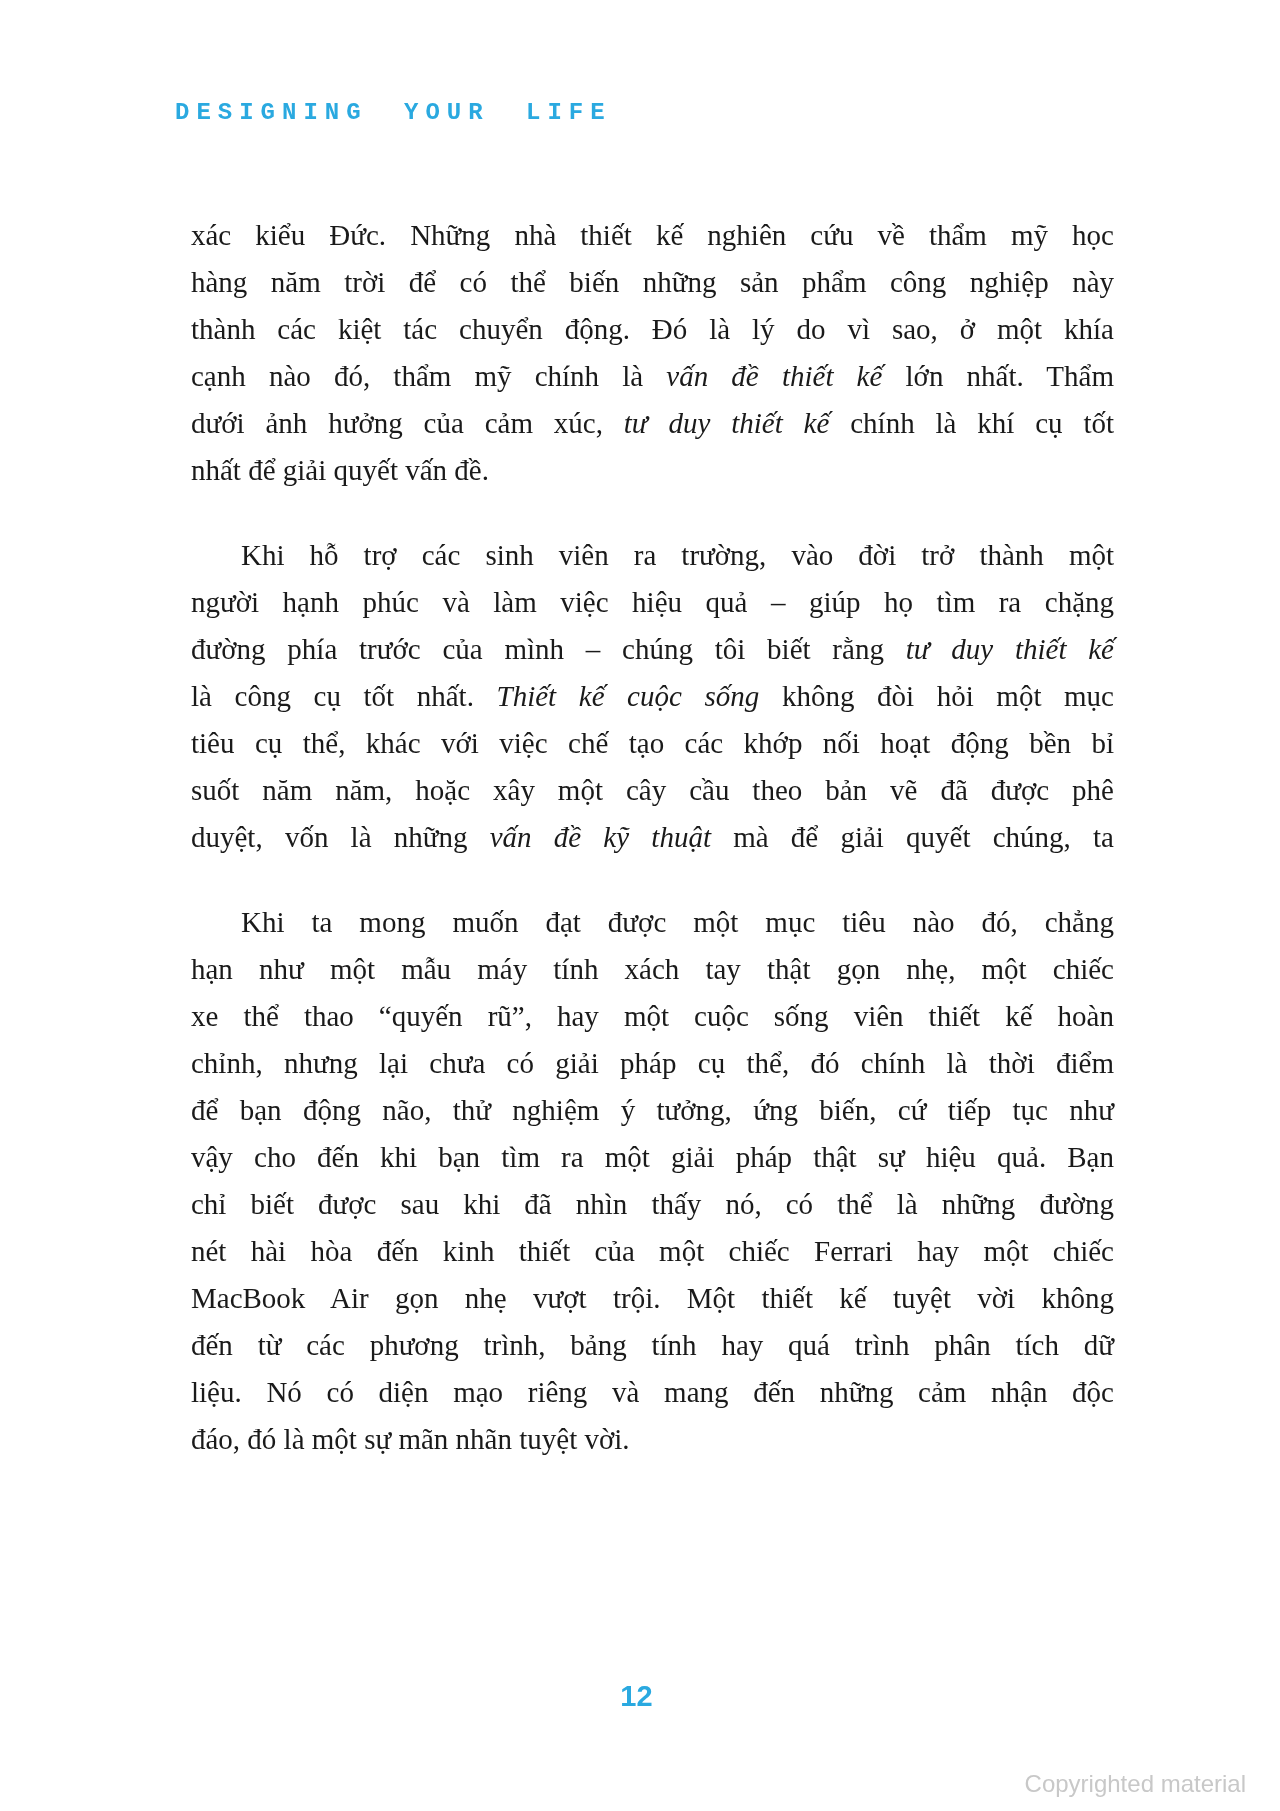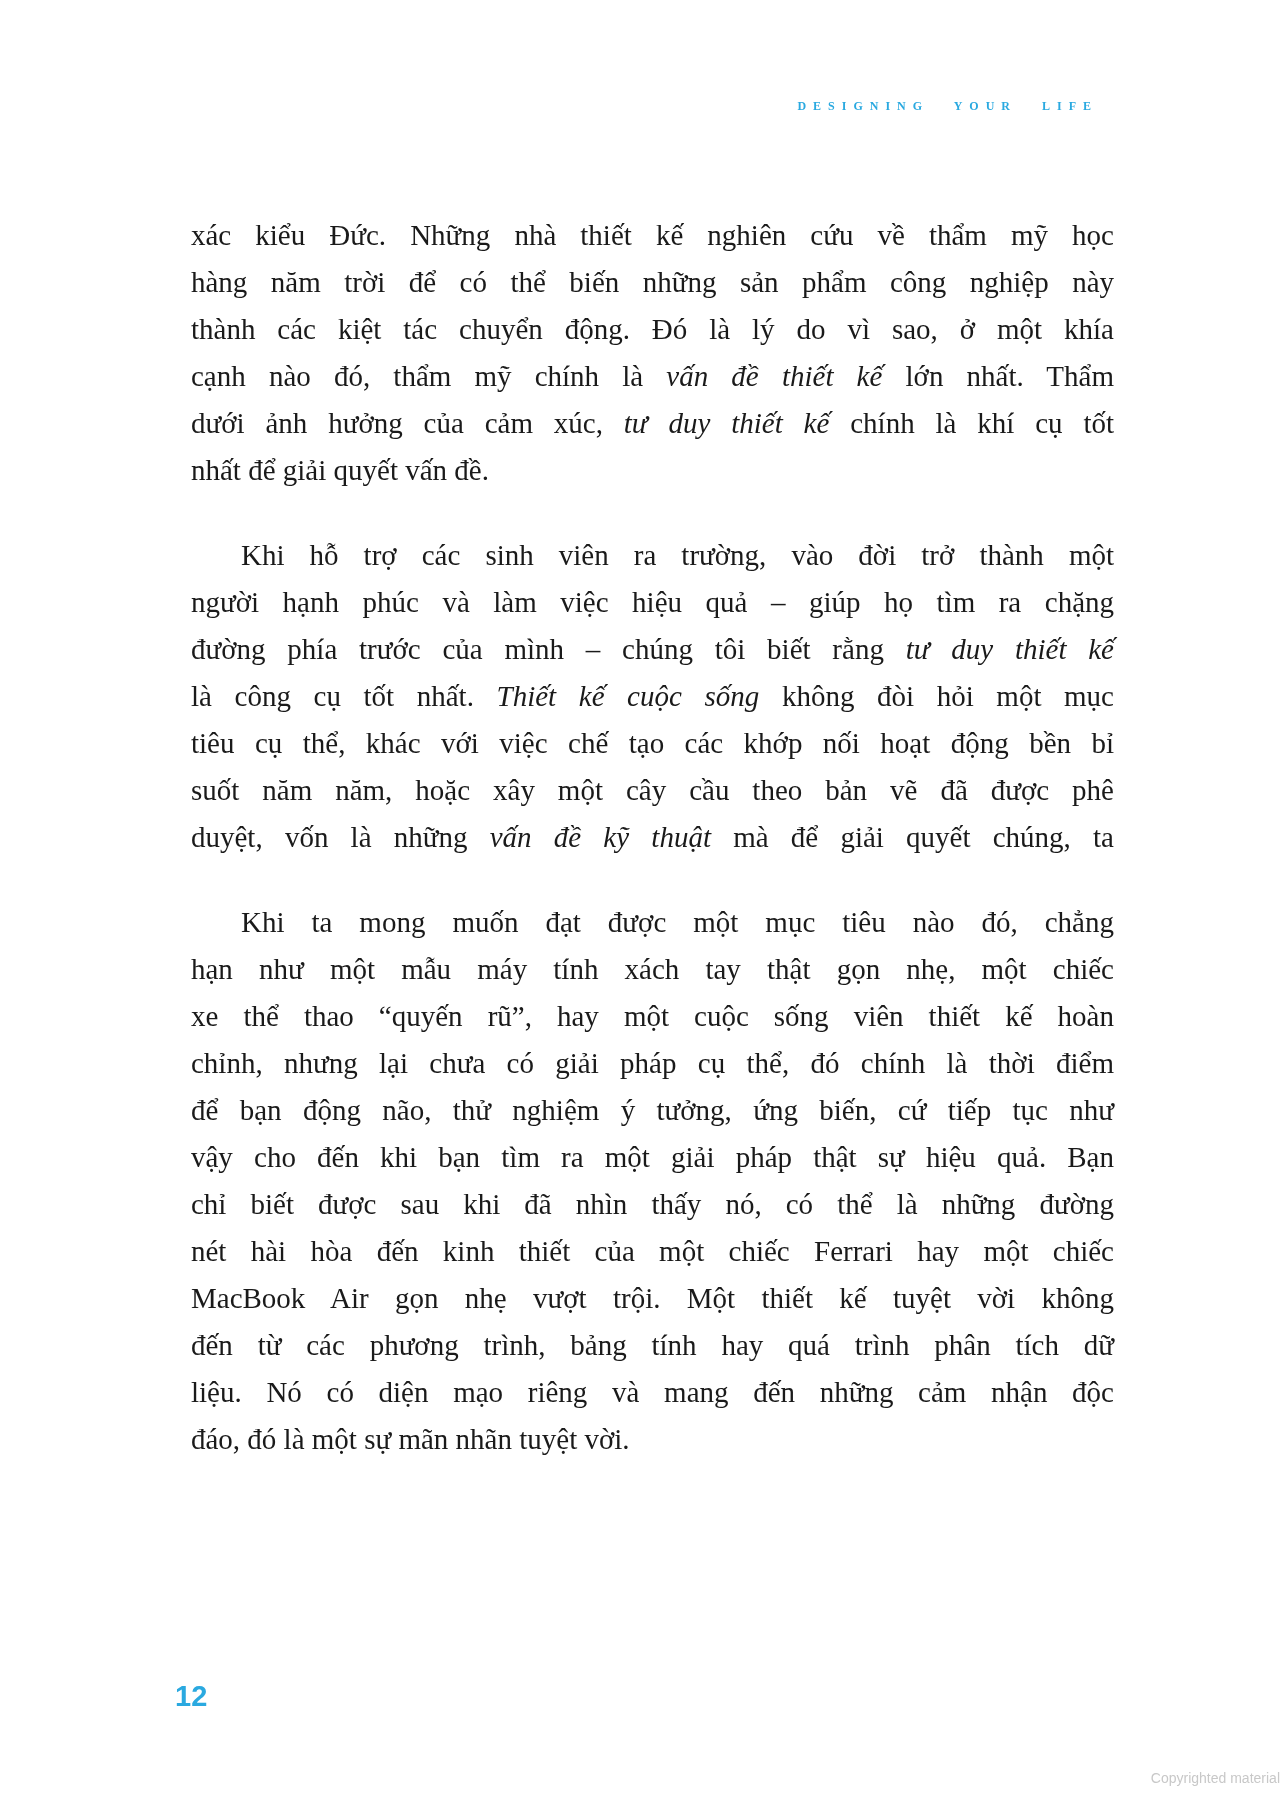--- a/index.html
+++ b/index.html
@@ -13,24 +13,24 @@
     height: 1811px;
     background: #ffffff;
     overflow: hidden;
     font-family: "Liberation Serif", serif;
   }
   .running-header {
     position: absolute;
     top: 99px;
     left: 175px;
     width: 923px;
-    text-align: right;
-    font-family: Liberation Serif, serif;
+    text-align: left;
+    font-family: Liberation Mono, monospace;
     font-weight: bold;
-    font-size: 12px;
+    font-size: 24px;
     letter-spacing: 7px;
     word-spacing: 15px;
     color: #2aa9e0;
   }
   .content {
     position: absolute;
     top: 212px;
     left: 191px;
     width: 923px;
     color: #1a1a1a;
@@ -53,31 +53,32 @@
     padding-left: 50px;
   }
   .line em {
     font-style: italic;
   }
   .page-number {
     position: absolute;
     top: 1680px;
     left: 175px;
     width: 923px;
+    text-align: center;
     font-family: "Liberation Sans", sans-serif;
     font-weight: bold;
     font-size: 29px;
     color: #2aa9e0;
   }
   .watermark {
     position: absolute;
     top: 1770px;
-    right: 0;
+    right: 34px;
     font-family: "Liberation Sans", sans-serif;
-    font-size: 14px;
+    font-size: 24px;
     color: #c8c8c8;
   }
 </style>
 </head>
 <body>
 
 <div class="book-page">
   <div class="running-header">DESIGNING YOUR LIFE</div>
 
   <div class="content" id="body-text">

